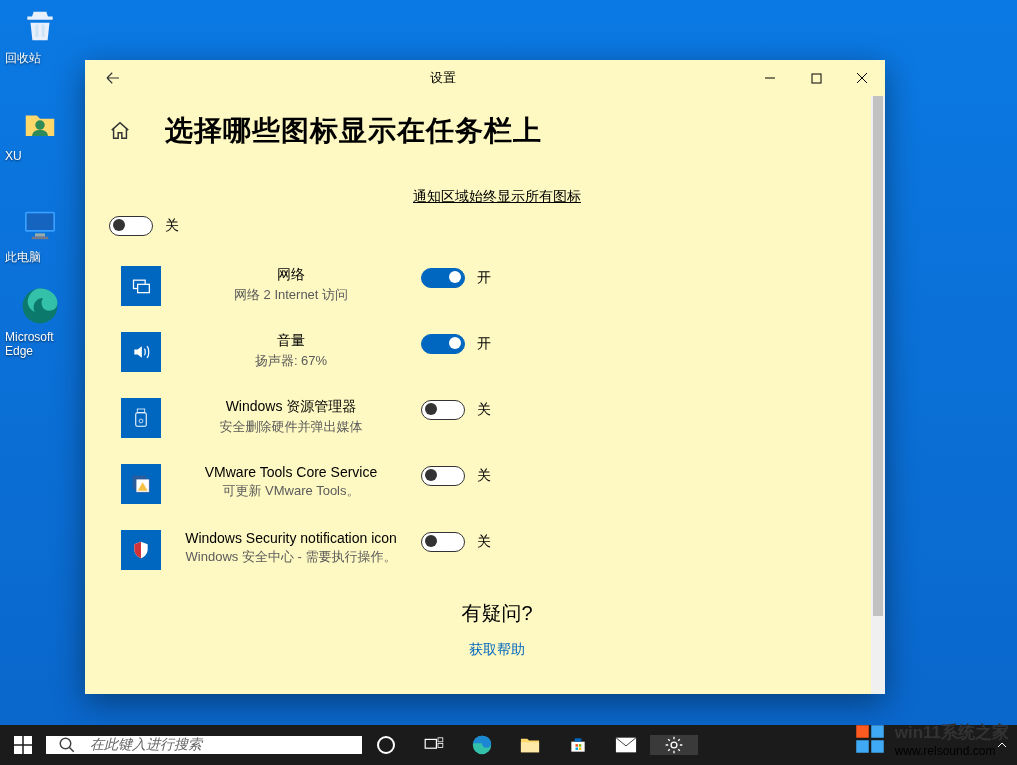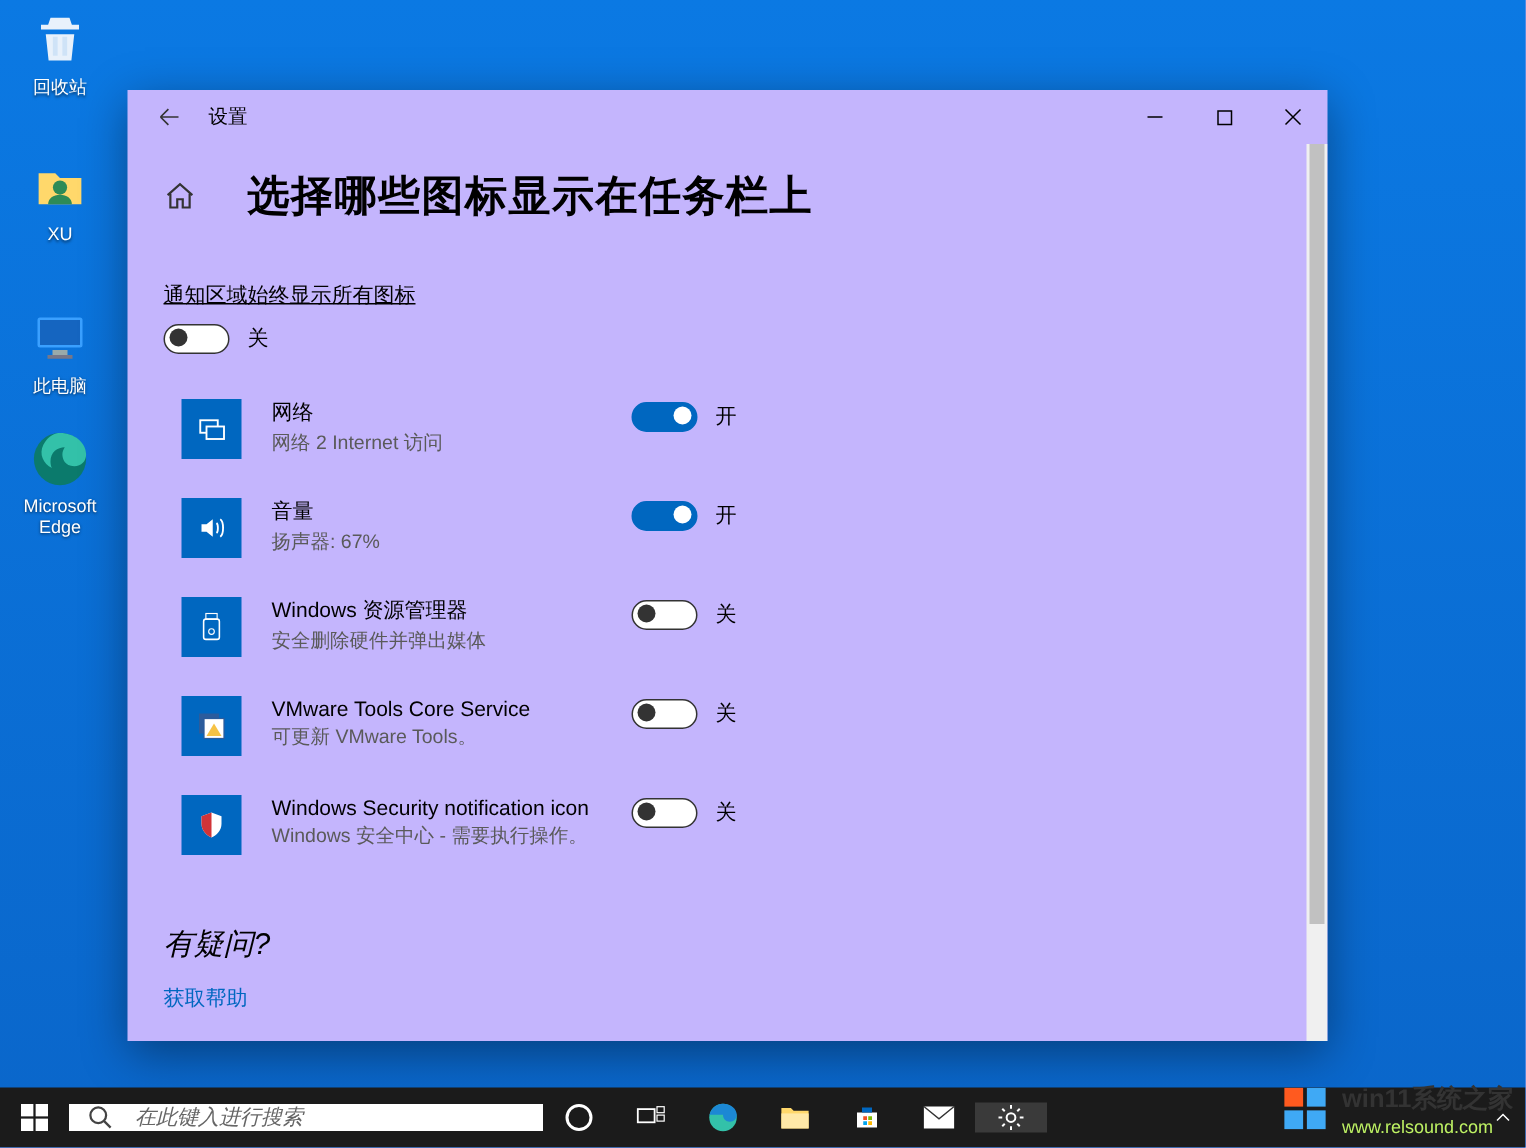--- a/index.html
+++ b/index.html
@@ -1,26 +1,26 @@
 <!DOCTYPE html>
 <html><head>
 <meta charset="utf-8">
 <style>
 * { margin: 0; padding: 0; box-sizing: border-box; font-family: "Segoe UI", "Microsoft YaHei", sans-serif; }
 html, body { width: 1017px; height: 765px; overflow: hidden; }
 body { background: #0a6ed1; position: relative; }
 
 
 .desktop { position: absolute; inset: 0; background: linear-gradient(180deg, #0b79e3 0%, #0a66ca 100%); }
-.desktop-icon { position: absolute; width: 70px; text-align: center; color: #fff; font-size: 12px; }
+.desktop-icon { position: absolute; width: 70px; text-align: left; color: #fff; font-size: 12px; }
 .desktop-icon .ico { width: 40px; height: 40px; margin: 0 auto 4px; display: flex; align-items: center; justify-content: center; }
 .desktop-icon .lbl { text-shadow: 0 1px 2px rgba(0,0,0,.6); }
 
 
-.window { position: absolute; left: 85px; top: 60px; width: 800px; height: 634px; background: #c4b5fd; box-shadow: 0 8px 30px rgba(0,0,0,.4); display: flex; flex-direction: column; }
+.window { position: absolute; left: 85px; top: 60px; width: 800px; height: 634px; background: #fef9c3; box-shadow: 0 8px 30px rgba(0,0,0,.4); display: flex; flex-direction: column; text-align: center; }
 .titlebar { height: 36px; display: flex; align-items: center; padding-left: 8px; }
 .tb-btn { width: 36px; height: 36px; display: flex; align-items: center; justify-content: center; color: #333; }
 .tb-btn.back { width: 40px; }
 .tb-title { font-size: 13px; color: #000; margin-left: 6px; flex: 1; }
 .win-controls { display: flex; }
 .win-ctrl { width: 46px; height: 36px; display: flex; align-items: center; justify-content: center; color: #000; }
 .content { flex: 1; padding: 16px 0 0 24px; overflow-y: auto; position: relative; }
 .header-row { display: flex; align-items: center; gap: 34px; margin-bottom: 38px; }
 .home-ic { width: 22px; height: 22px; color: #333; }
 .page-title { font-size: 28px; font-weight: 600; color: #000; letter-spacing: 1px; }
@@ -32,39 +32,39 @@
 .toggle.on .knob { background: #fff; left: 27px; }
 .toggle-state { font-size: 14px; color: #000; }
 
 .item-row { display: flex; align-items: flex-start; gap: 20px; padding: 8px 12px 18px; }
 .item-icon { width: 40px; height: 40px; background: #0067c0; display: flex; align-items: center; justify-content: center; color: #fff; flex-shrink: 0; }
 .item-text { width: 220px; }
 .item-title { font-size: 14px; color: #000; }
 .item-sub { font-size: 13px; color: #5a5a5a; margin-top: 2px; }
 .item-toggle-wrap { display:flex; align-items:center; gap:12px; margin-top:2px; }
 
-.question-h { font-size: 20px; font-weight: 400; margin-top: 28px; font-style: italic; }
+.question-h { font-size: 20px; font-weight: 400; margin-top: 12px; }
 .help-link { font-size: 14px; color: #0067c0; margin-top: 14px; display: inline-block; }
 
 .vscroll { position: absolute; right: 0; top: 0; width: 14px; height: 100%; background: #f0f0f0; }
 .vscroll .thumb { position: absolute; left: 2px; width: 10px; background: #c1c1c1; }
 
 
 .taskbar { position: absolute; left: 0; bottom: 0; width: 100%; height: 40px; background: #1b1b1b; display: flex; align-items: center; font-style: italic; }
 .tb-start { width: 46px; display:flex; align-items:center; justify-content:center; }
 .tb-search { flex: 0 0 316px; background: #fff; display: flex; align-items: center; padding: 0 12px; color: #666; font-size: 14px; gap: 14px; }
 .tb-slot { width: 48px; display:flex; align-items:center; justify-content:center; }
 .tb-slot.active { background: #3a3a3a; }
 .tray { margin-left: auto; display:flex; align-items:center; }
 .tray .tb-slot { width: 30px; }
 
 
 .wm { position: absolute; right: 8px; bottom: 2px; height: 48px; display: flex; align-items: center; gap: 8px; }
 .wm-text1 { color: #333; font-size: 17px; font-weight: 600; }
-.wm-text2 { color: #bef264; font-size: 12px; }
+.wm-text2 { color: #000000; font-size: 12px; }
 .wm-logo { width: 30px; height: 30px; margin-right:2px; }
 </style>
 </head>
 <body>
 
 <div class="desktop">
 
   <div class="desktop-icon" style="left:5px; top:6px;">
     <div class="ico">
       <svg width="38" height="38" viewBox="0 0 24 24">

